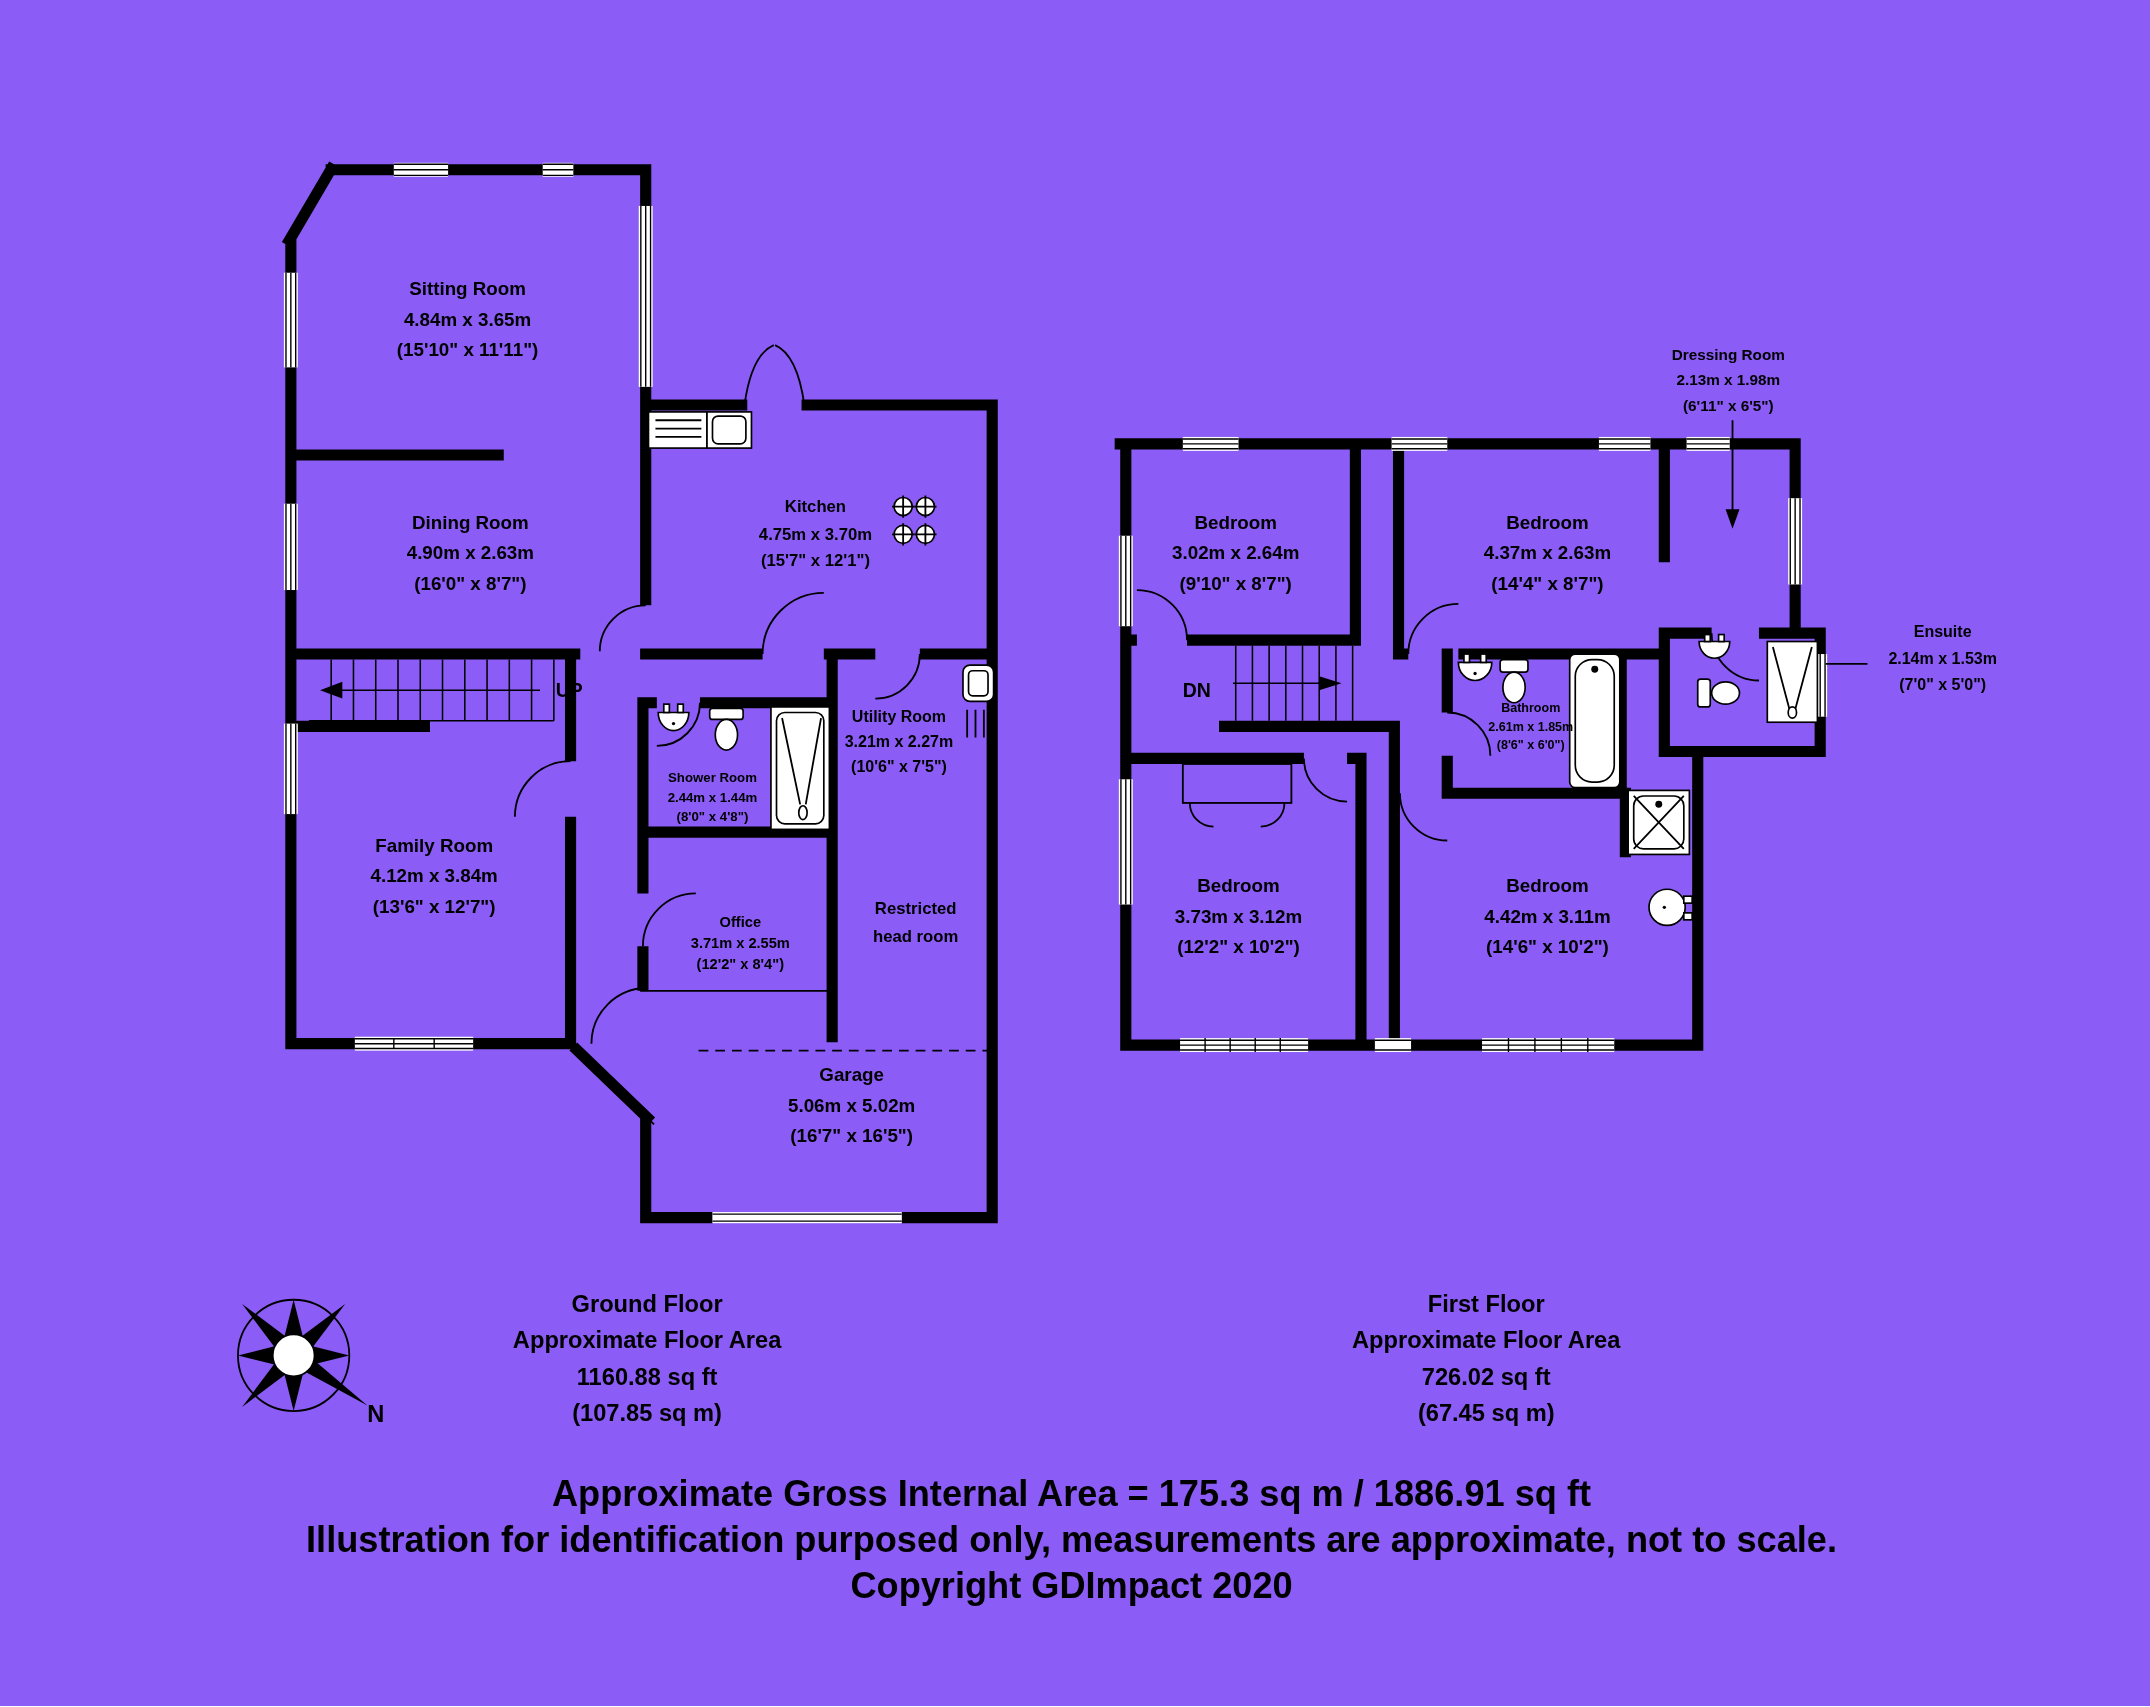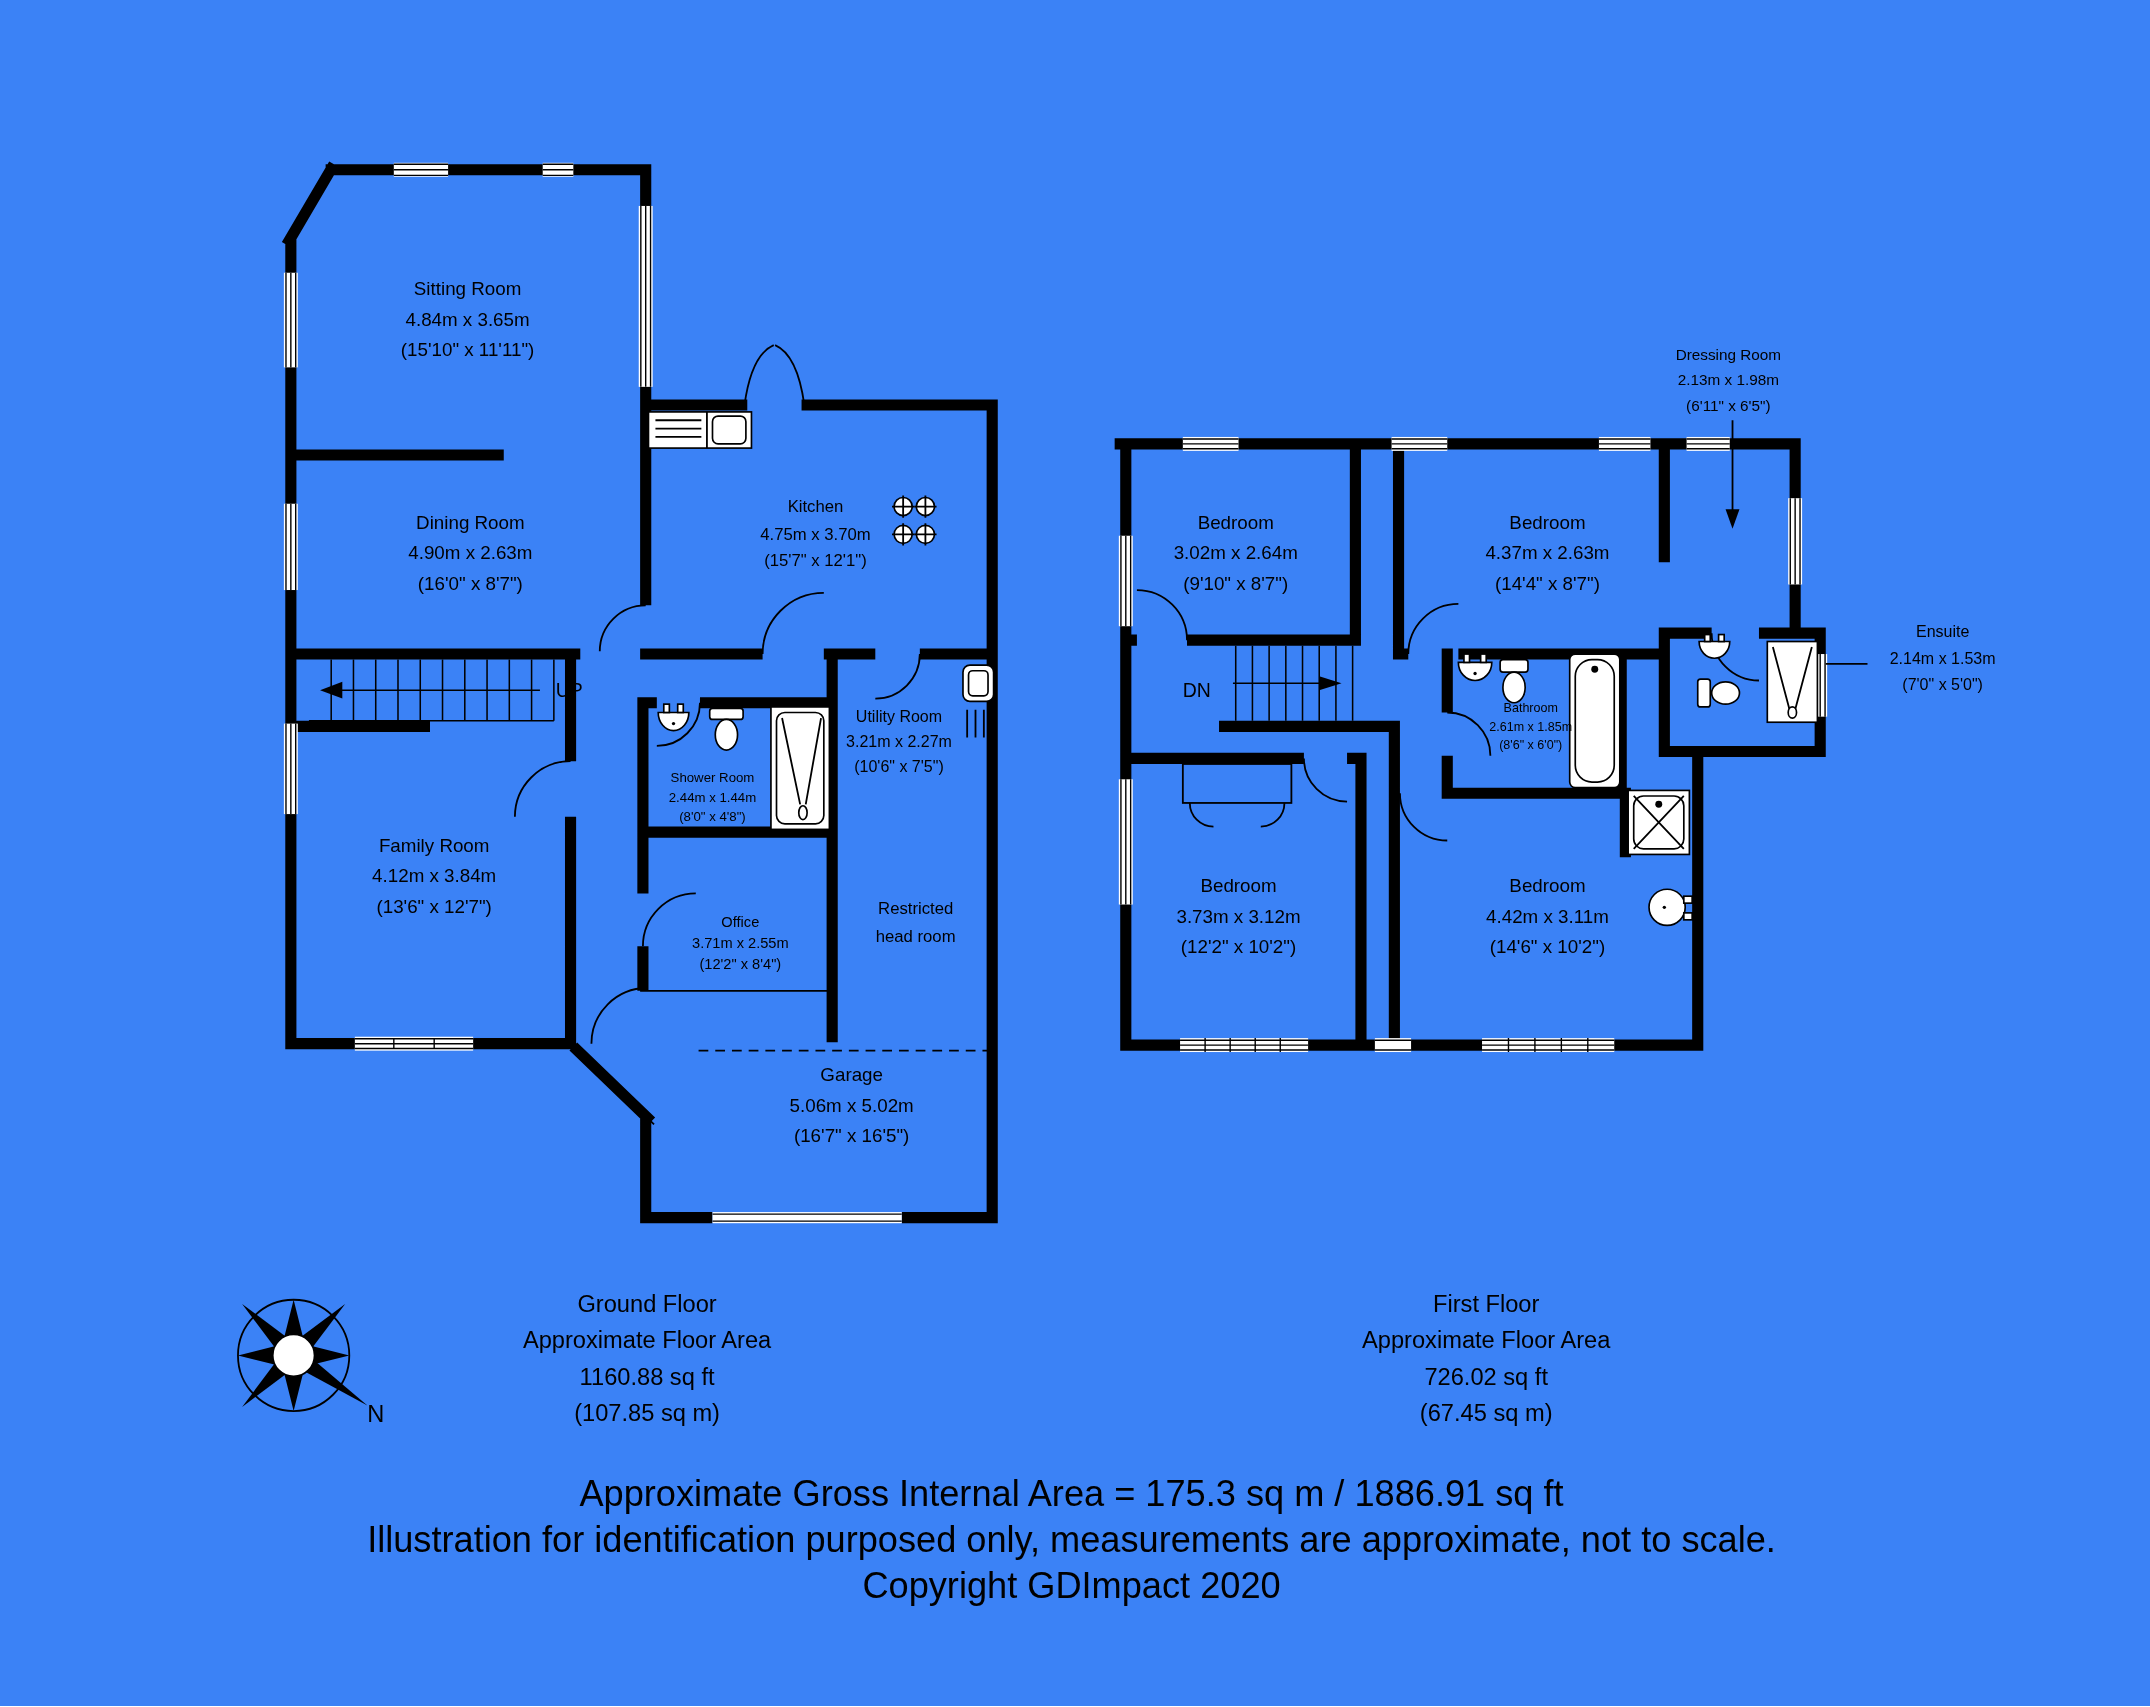--- a/index.html
+++ b/index.html
@@ -1,16 +1,16 @@
 <!DOCTYPE html>
 <html style="font-size:9.8px"><head>
 <meta charset="utf-8">
 <style>
   html,body{margin:0;padding:0;background:#ffffff;}
-  .page{width:100%;background:#3b82f6;}
+  .page{width:100%;background:#8b5cf6;font-weight:bold;}
   svg{display:block;width:100%;height:auto;}
   text{font-family:"Liberation Sans",sans-serif;fill:#000;text-anchor:middle;}
   .t-lg{font-size:13.5px;}
   .t-md{font-size:12px;}
   .t-md2{font-size:11.5px;}
   .t-sm{font-size:10.5px;}
   .t-sm2{font-size:11px;}
   .t-xs{font-size:9.5px;}
   .t-xxs{font-size:9px;}
   .t-dir{font-size:14px;}

